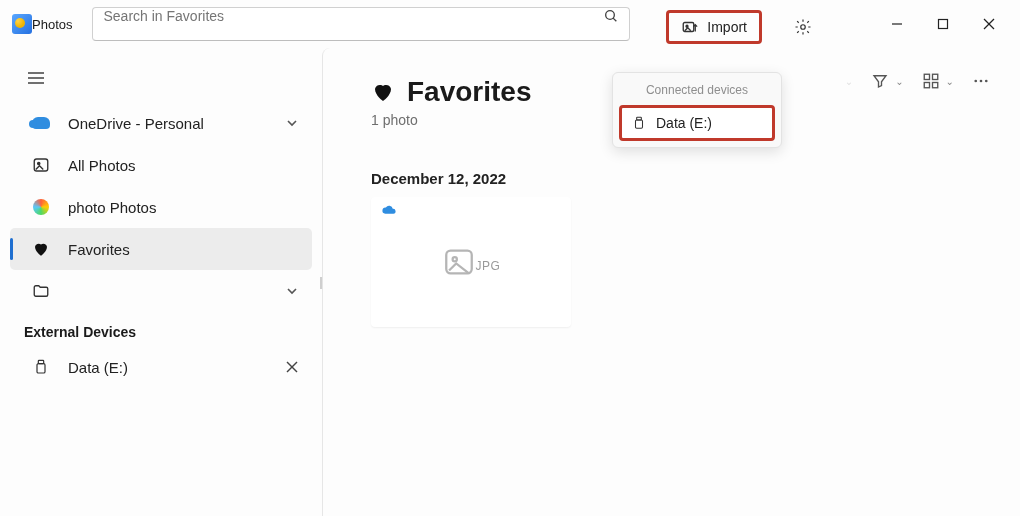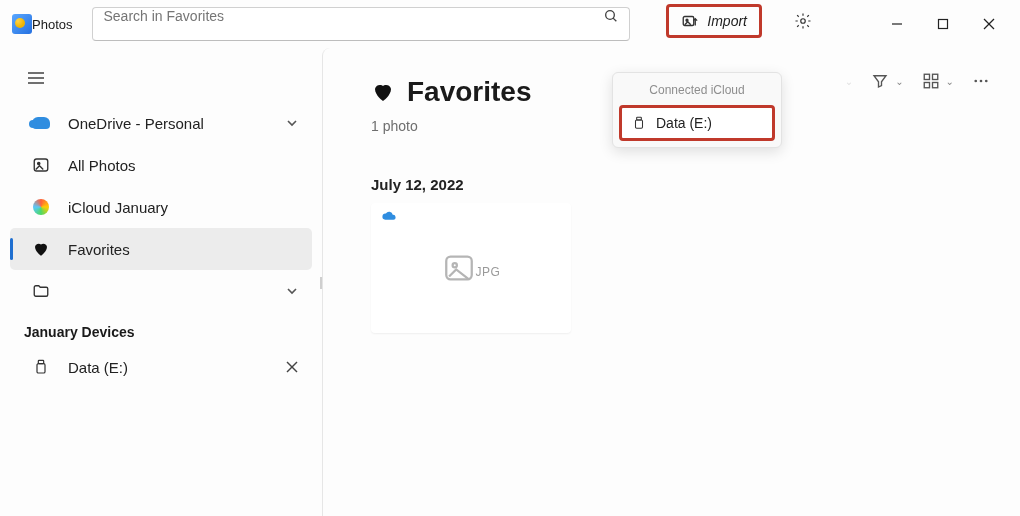--- a/index.html
+++ b/index.html
@@ -8,21 +8,21 @@
   .titlebar { display: flex; align-items: center; height: 48px; padding: 0 8px 0 12px; }
   .titlebar-left { display: flex; align-items: center; }
   .app-logo { width: 20px; height: 20px; background: linear-gradient(135deg, #5aa7ff 0%, #2570e0 100%); border-radius: 3px; position: relative; }
   .app-logo::after { content:''; position:absolute; left:3px; top:4px; width:10px; height:10px; background: radial-gradient(circle at 30% 30%, #ffd54a 0%, #f0b400 60%); border-radius:50%; }
   .app-title { font-size: 13px; color:#1a1a1a; }
 
   .searchbox { margin-left: 20px; flex: 0 0 538px; height: 34px; display:flex; align-items:flex-start; background:#fff; border:1px solid #d0d0d0; border-bottom:1.5px solid #bdbdbd; border-radius:4px; padding:0 10px; }
   .searchbox input { border:none; outline:none; flex:1; font-size:14px; background:transparent; }
   .search-icon-slot { color:#424242; }
 
-  .titlebar-right { margin-left:auto; display:flex; align-items:flex-start; gap:24px;font-style:italic; }
+  .titlebar-right { margin-left:auto; display:flex; align-items:flex-end; gap:24px; }
   .import-btn { display:flex; align-items:center; gap:8px; height:34px; padding:0 12px; border:3px solid #c0392b; border-radius:4px; cursor:pointer; }
   .import-btn .lbl { font-size:14px; color:#222; }
   .gear-btn { width:34px; height:34px; display:flex; align-items:center; justify-content:center; cursor:pointer; }
 
   .win-controls { display:flex; align-items:center; margin-left:30px; }
   .win-btn { width:46px; height:40px; display:flex; align-items:center; justify-content:center; cursor:pointer; }
 
   .main { display:flex; height: calc(100% - 48px); }
   .sidebar { width: 322px; padding: 6px 6px 6px 6px; position:relative; }
   .hamburger { width:40px; height:36px; display:flex; align-items:center; justify-content:center; margin:6px 0 6px 10px; cursor:pointer; }
@@ -37,21 +37,21 @@
 
   .section-header { font-size:14px; font-weight:600; color:#1a1a1a; padding: 12px 18px 6px; }
   .chevron { margin-left:auto; color:#555; }
   .close-x { margin-left:auto; color:#444; cursor:pointer; }
 
   .content { flex:1; background:#fdfdfd; border-left:1px solid #e6e6e6; padding: 28px 36px 20px 48px; position:relative; border-top-left-radius:8px; }
   .splitter { position:absolute; left:-4px; top:50%; transform:translateY(-50%); color:#ccc; font-size:12px; letter-spacing:-2px; }
   .heading { display:flex; align-items:center; gap:12px; }
   .heading .heart { color:#111; }
   .heading h1 { font-size:28px; font-weight:600; color:#1a1a1a; }
-  .subcount { font-size:14px; color:#6e6e6e; margin-top:10px; }
+  .subcount { font-size:14px; color:#6e6e6e; margin-top:4px; }
 
   .toolbar { position:absolute; right:30px; top:24px; display:flex; align-items:center; gap:18px; }
   .dropdown-panel { position:absolute; right:208px; top:0px; width:170px; background:#f9f9f9; border:1px solid #e3e3e3; border-radius:6px; box-shadow:0 4px 14px rgba(0,0,0,0.12); padding:10px 6px 6px; }
   .dropdown-header { font-size:12px; color:#8e8e8e; text-align:center; padding-bottom:8px; }
   .dropdown-item { display:flex; align-items:center; gap:10px; height:36px; padding:0 10px; border:3px solid #c0392b; border-radius:4px; cursor:pointer; background:#fff; }
   .dropdown-item .lbl { font-size:14px; color:#222; }
 
   .tool-btn { display:flex; align-items:center; gap:6px; color:#555; cursor:pointer; }
   .tool-btn .chev-sm { font-size:10px; color:#888; }
 
@@ -152,21 +152,21 @@
             <path d="M5 18 l5 -5 l5 5"></path>
           </svg>
       </span>
       <span class="label">All Photos</span>
     </div>
 
     <div class="nav-item">
       <span class="icon-slot">
           <span class="icloud-icon"></span>
         </span>
-      <span class="label">iCloud January</span>
+      <span class="label">photo Photos</span>
     </div>
 
     <div class="nav-item selected">
       <span class="icon-slot">
         <svg width="18" height="18" viewBox="0 0 24 24" fill="#111">
             <path d="M12 21s-8-5.5-8-12a5 5 0 0 1 8-3 5 5 0 0 1 8 3c0 6.5-8 12-8 12z"></path>
           </svg>
       </span>
       <span class="label">Favorites</span>
     </div>
@@ -177,21 +177,21 @@
             <path d="M3 7a2 2 0 0 1 2-2h4l2 2h8a2 2 0 0 1 2 2v8a2 2 0 0 1-2 2H5a2 2 0 0 1-2-2z"></path>
           </svg>
       </span>
       <span class="chevron">
           <svg width="12" height="12" viewBox="0 0 12 12">
             <path d="M2 4 l4 4 l4 -4" fill="none" stroke="#555" stroke-width="1.6"></path>
           </svg>
         </span>
     </div>
 
-    <div class="section-header">January Devices</div>
+    <div class="section-header">External Devices</div>
 
     <div class="nav-item">
       <span class="icon-slot">
         <svg width="16" height="18" viewBox="0 0 24 24" fill="none" stroke="#333" stroke-width="1.8">
             <rect x="8" y="2" width="8" height="5" rx="1"></rect>
             <rect x="6" y="7" width="12" height="14" rx="2"></rect>
           </svg>
       </span>
       <span class="label">Data (E:)</span>
       <span class="close-x">
@@ -201,21 +201,21 @@
           </svg>
       </span>
     </div>
   </div>
 
   <div class="content">
     <div class="splitter">||</div>
 
     <div class="toolbar">
       <div class="dropdown-panel">
-        <div class="dropdown-header">Connected iCloud</div>
+        <div class="dropdown-header">Connected devices</div>
         <div class="dropdown-item">
           <span>
             <svg width="14" height="16" viewBox="0 0 24 24" fill="none" stroke="#333" stroke-width="1.8">
                 <rect x="8" y="2" width="8" height="5" rx="1"></rect>
                 <rect x="6" y="7" width="12" height="14" rx="2"></rect>
               </svg>
           </span>
           <span class="lbl">Data (E:)</span>
         </div>
       </div>
@@ -250,21 +250,21 @@
     <div class="heading">
       <span class="heart">
         <svg width="24" height="24" viewBox="0 0 24 24" fill="#111">
             <path d="M12 21s-8-5.5-8-12a5 5 0 0 1 8-3 5 5 0 0 1 8 3c0 6.5-8 12-8 12z"></path>
           </svg>
       </span>
       <h1>Favorites</h1>
     </div>
     <div class="subcount">1 photo</div>
 
-    <div class="date-header">July 12, 2022</div>
+    <div class="date-header">December 12, 2022</div>
 
     <div class="thumb">
       <span class="cloud-mini">
         <svg width="16" height="10" viewBox="0 0 24 16">
             <path d="M6 14a5 5 0 0 1 1-10 6 6 0 0 1 11 2 4 4 0 0 1 1 8z" fill="#2f8de0"></path>
           </svg>
       </span>
       <span class="ph-icon">
         <svg width="34" height="34" viewBox="0 0 24 24" fill="none" stroke="#b5b5b5" stroke-width="1.6">
             <rect x="3" y="4" width="18" height="16" rx="3"></rect>

